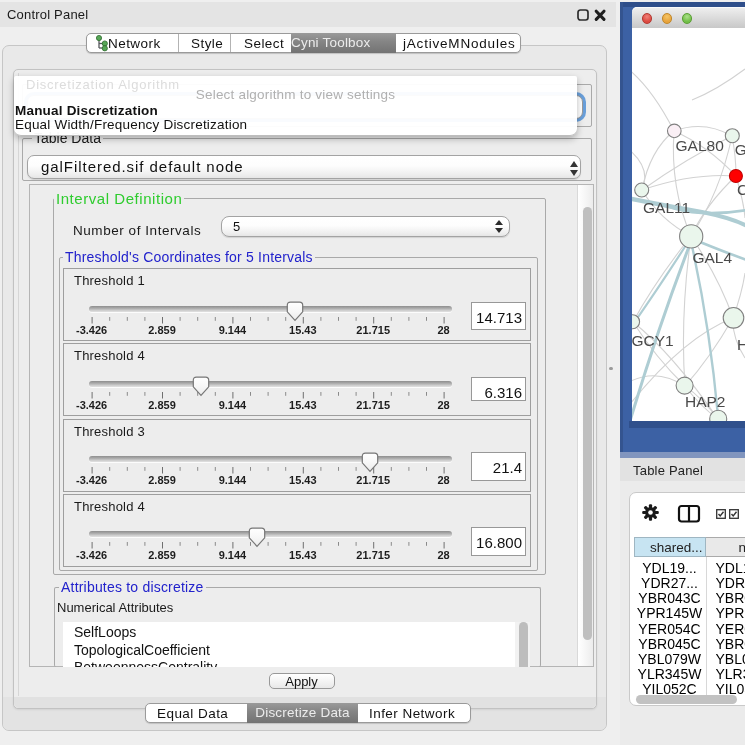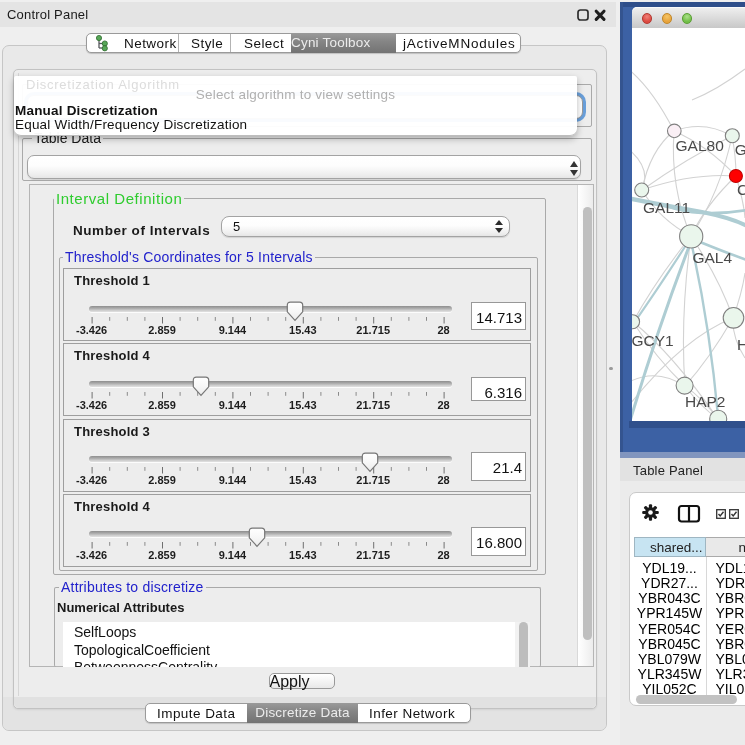--- a/index.html
+++ b/index.html
@@ -4,21 +4,21 @@
 *{margin:0;padding:0;box-sizing:border-box}
 html,body{width:745px;height:745px;overflow:hidden}
 body{font-family:"Liberation Sans",sans-serif;background:#efefef}
 .a{position:absolute}
 #pg{position:relative;width:745px;height:745px;overflow:hidden;background:#efefef}
 .combo{border:1px solid #a3a3a3;border-radius:7px;background:linear-gradient(180deg,#ffffff 0%,#fdfdfd 45%,#f0f0f0 80%,#e6e6e6 100%);box-shadow:0 1px 1px rgba(0,0,0,0.12)}
 .arr{position:absolute;width:0;height:0}
 .gtitle{position:absolute;font-size:14px;line-height:14px;background:#ededed;padding:0 2px}
 .gbox{position:absolute;border:1px solid #a9a9a9;border-radius:2px}
 .tbox{position:absolute;border:1px solid #9e9e9e;background:#ededed}
-.thead{position:absolute;font-size:13px;font-weight:bold;color:#1a1a1a}
+.thead{position:absolute;font-size:13px;font-weight:normal;color:#1a1a1a}
 .vfield{position:absolute;border:1px solid #989898;background:#fff;font-size:15px;color:#111;text-align:right;padding-right:3px}
 .ticklab{position:absolute;font-size:11px;font-weight:bold;color:#1d1d1d;transform:translateX(-50%)}
 .track{position:absolute;height:6px;border-radius:3px;background:linear-gradient(180deg,#8e8e8e 0%,#a8a8a8 35%,#cfcfcf 75%,#e2e2e2 100%);box-shadow:0 1px 0 rgba(255,255,255,0.8)}
 .tabtxt{font-size:13.5px;color:#111;letter-spacing:0.45px}
 </style></head><body>
 <div id="pg">
 
 <div class="a" style="left:0;top:0;width:620px;height:745px;background:#efefef"></div>
 <div class="a" style="left:0;top:2px;width:616px;height:25px;background:#e4e4e4"></div>
 <div class="a" style="left:7px;top:7px;font-size:13px;color:#1a1a1a;letter-spacing:0.2px">Control Panel</div>
@@ -31,39 +31,40 @@
 </svg>
 <div class="a" style="left:2px;top:45px;width:605px;height:686px;background:#e9e9e9;border:1px solid #c6c6c6;border-radius:7px"></div>
 <div class="a" style="left:3px;top:697px;width:603px;height:33px;background:#e3e3e3;border-radius:0 0 7px 7px"></div>
 <div class="a" style="left:13px;top:69px;width:584px;height:640px;background:#ededed;border:1px solid #c2c2c2;border-radius:5px;box-shadow:0 1px 2px rgba(0,0,0,0.08)"></div>
 <div class="a" style="left:14px;top:697px;width:582px;height:11px;background:#e1e1e1;border-radius:0 0 5px 5px"></div>
 <div class="a" style="left:17.5px;top:73px;width:1px;height:623px;background:#d6d6d6"></div>
 <div class="a" style="left:86px;top:33px;width:435px;height:20px;background:#fff;border:1px solid #9a9a9a;border-radius:5px;box-shadow:0 1px 1px rgba(0,0,0,0.18)"></div>
 <div class="a" style="left:291px;top:33px;width:105px;height:20px;background:linear-gradient(180deg,#9a9a9a 0%,#848484 45%,#737373 100%);color:#ececec;font-size:13.5px;text-align:left;line-height:20px;letter-spacing:0.2px">Cyni Toolbox</div>
 <div class="a" style="left:178px;top:34px;width:1px;height:18px;background:#b3b3b3"></div>
 <div class="a" style="left:230px;top:34px;width:1px;height:18px;background:#b3b3b3"></div>
-<div class="a tabtxt" style="left:124px;top:36px">Network</div>
+<div class="a tabtxt" style="left:108px;top:36px">Network</div>
 <div class="a tabtxt" style="left:191px;top:36px">Style</div>
 <div class="a tabtxt" style="left:244px;top:36px">Select</div>
 <div class="a tabtxt" style="left:403px;top:36px;letter-spacing:0.8px">jActiveMNodules</div>
 <svg class="a" style="left:95px;top:34px" width="14" height="18" viewBox="0 0 14 18">
 <g stroke="#55585c" stroke-width="1.3" fill="none">
         <path d="M4,5 L4,14"></path>
         <path d="M4,9.5 L9,9.5"></path>
         <path d="M4,14 L9,14"></path>
       </g>
 <circle cx="4" cy="4" r="2.6" fill="#57a757" stroke="#2e6b2e" stroke-width="0.8"></circle>
 <circle cx="9.8" cy="9.5" r="2.6" fill="#57a757" stroke="#2e6b2e" stroke-width="0.8"></circle>
 <circle cx="9.8" cy="14.3" r="2.6" fill="#57a757" stroke="#2e6b2e" stroke-width="0.8"></circle>
 </svg>
 <div class="gbox" style="left:22px;top:84px;width:570px;height:43px"></div>
 <div class="a" style="left:27px;top:95px;width:556px;height:24px;border-radius:7px;background:#fff;border:1px solid #9a9a9a;box-shadow:0 0 0 3px rgba(90,150,215,0.9)"></div>
 <div class="gbox" style="left:22px;top:138px;width:570px;height:43px"></div>
 <div class="gtitle" style="left:32px;top:131px;color:#1a1a1a;background:#ededed">Table Data</div>
 <div class="a combo" style="left:27px;top:155px;width:554px;height:24px"></div>
+<div class="a" style="left:41px;top:158px;font-size:15px;color:#111;letter-spacing:0.95px">galFiltered.sif default node</div>
 <div class="arr" style="left:570px;top:161px;border-left:4.5px solid transparent;border-right:4.5px solid transparent;border-bottom:6px solid #333"></div>
 <div class="arr" style="left:570px;top:170px;border-left:4.5px solid transparent;border-right:4.5px solid transparent;border-top:6px solid #333"></div>
 <div class="a" style="left:29px;top:184px;width:565px;height:483px;border:1px solid #b5b5b5;background:#ededed"></div>
 <div class="a" style="left:577px;top:185px;width:16px;height:481px;background:linear-gradient(90deg,#ffffff 0%,#f4f4f4 60%,#ececec 100%);border-left:1px solid #d9d9d9"></div>
 <div class="a" style="left:582.5px;top:207px;width:9px;height:433px;background:#bfbfbf;border-radius:4.5px"></div>
 <div class="gbox" style="left:53px;top:198px;width:493px;height:377px"></div>
 <div class="gtitle" style="left:54px;top:191.5px;color:#2ecc2e;font-size:15px;letter-spacing:0.55px">Interval Definition</div>
 <div class="thead" style="left:73px;top:222.5px;font-size:13.5px;letter-spacing:0.55px">Number of Intervals</div>
 <div class="a combo" style="left:221px;top:216px;width:289px;height:21px;border-radius:8px"></div>
 <div class="a" style="left:233px;top:219px;font-size:13px;color:#111">5</div>
@@ -248,24 +249,24 @@
 <div class="vfield" style="left:407px;top:32.5px;width:55px;height:28.5px;line-height:30px">16.800</div>
 </div>
 <div class="gbox" style="left:54px;top:587px;width:487px;height:80px;border-bottom:none"></div>
 <div class="gtitle" style="left:59px;top:580px;color:#2222cc;letter-spacing:0.2px">Attributes to discretize</div>
 <div class="thead" style="left:57px;top:600px">Numerical Attributes</div>
 <div class="a" style="left:63px;top:622px;width:452px;height:44.5px;background:#fff;overflow:hidden">
       <div style="position:absolute;left:11px;top:2px;font-size:14px;color:#111;line-height:17.7px">SelfLoops<br>TopologicalCoefficient<br>BetweennessCentrality</div>
     </div>
 <div class="a" style="left:515px;top:622px;width:15px;height:44.5px;background:#f2f2f2"></div>
 <div class="a" style="left:518.5px;top:622px;width:9px;height:44.5px;background:#bdbdbd;border-radius:4.5px 4.5px 0 0"></div>
-<div class="a" style="left:268.5px;top:672.5px;width:66px;height:16.5px;border:1px solid #999;border-radius:5px;background:linear-gradient(180deg,#ffffff,#f2f2f2 60%,#e8e8e8);font-size:16px;color:#111;text-align:left;line-height:15px">Apply</div>
+<div class="a" style="left:268.5px;top:672.5px;width:66px;height:16.5px;border:1px solid #999;border-radius:5px;background:linear-gradient(180deg,#ffffff,#f2f2f2 60%,#e8e8e8);font-size:13px;color:#111;text-align:center;line-height:15px">Apply</div>
 <div class="a" style="left:144.5px;top:703px;width:326px;height:20px;background:#fff;border:1px solid #9a9a9a;border-radius:5px;box-shadow:0 1px 1px rgba(0,0,0,0.15)"></div>
 <div class="a" style="left:247px;top:703px;width:111px;height:20px;background:linear-gradient(180deg,#9a9a9a 0%,#848484 45%,#737373 100%);color:#ececec;font-size:13.5px;text-align:center;line-height:20px;letter-spacing:0.2px">Discretize Data</div>
-<div class="a tabtxt" style="left:157px;top:706px">Impute Data</div>
+<div class="a tabtxt" style="left:157px;top:706px">Equal Data</div>
 <div class="a tabtxt" style="left:369px;top:706px">Infer Network</div>
 <div class="a" style="left:14px;top:76px;width:563px;height:59.5px;background:rgba(255,255,255,0.96);border-radius:2px 2px 7px 7px;border-bottom:1px solid #bdbdbd;box-shadow:0 3px 7px rgba(0,0,0,0.28)"></div>
 <div class="a" style="left:26px;top:77px;font-size:13px;color:#dcdcdc;letter-spacing:0.75px">Discretization Algorithm</div>
 <div class="a" style="left:14px;top:87px;width:563px;text-align:center;font-size:13.5px;color:#b0b0b0;letter-spacing:0.2px">Select algorithm to view settings</div>
 <div class="a" style="left:15px;top:103px;font-size:13.5px;font-weight:bold;color:#111;letter-spacing:0.2px">Manual Discretization</div>
 <div class="a" style="left:15px;top:117px;font-size:13.5px;color:#111;letter-spacing:0.2px">Equal Width/Frequency Discretization</div>
 <div class="a" style="left:609px;top:366.5px;width:3.5px;height:3.5px;border-radius:50%;background:#9a9a9a"></div>
 <div class="a" style="left:620px;top:2px;width:125px;height:450px;background:#3c61a4"></div>
 <div class="a" style="left:620px;top:2px;width:125px;height:5px;background:#2e4e8a"></div>
 <div class="a" style="left:620px;top:2px;width:3px;height:450px;background:#34548f"></div>

